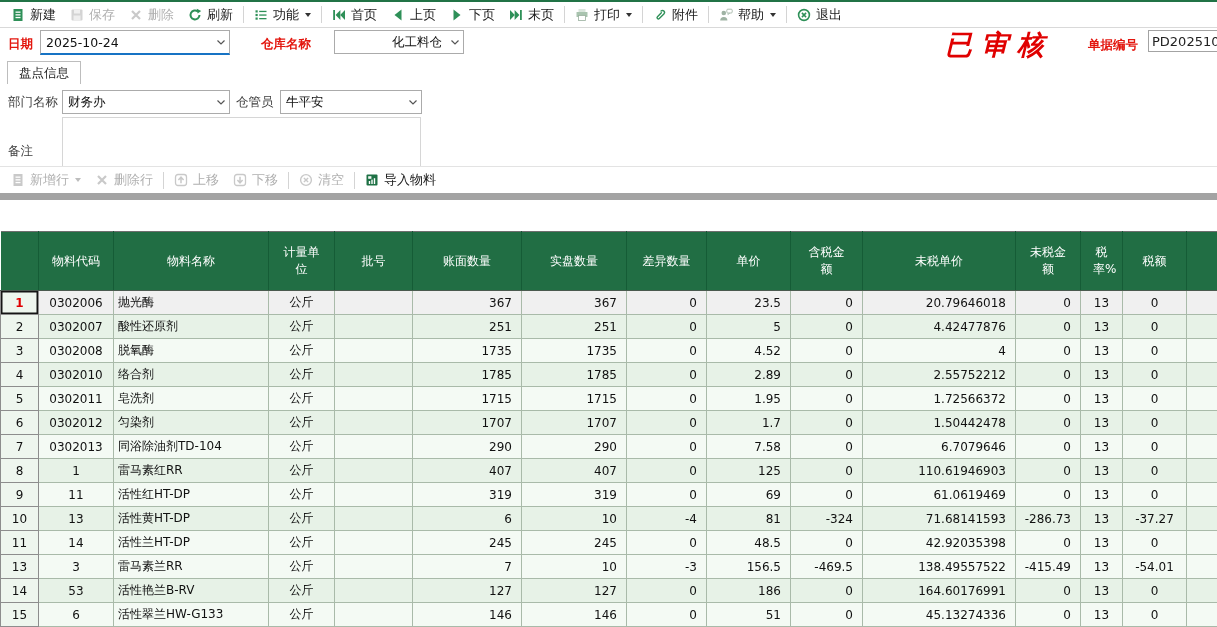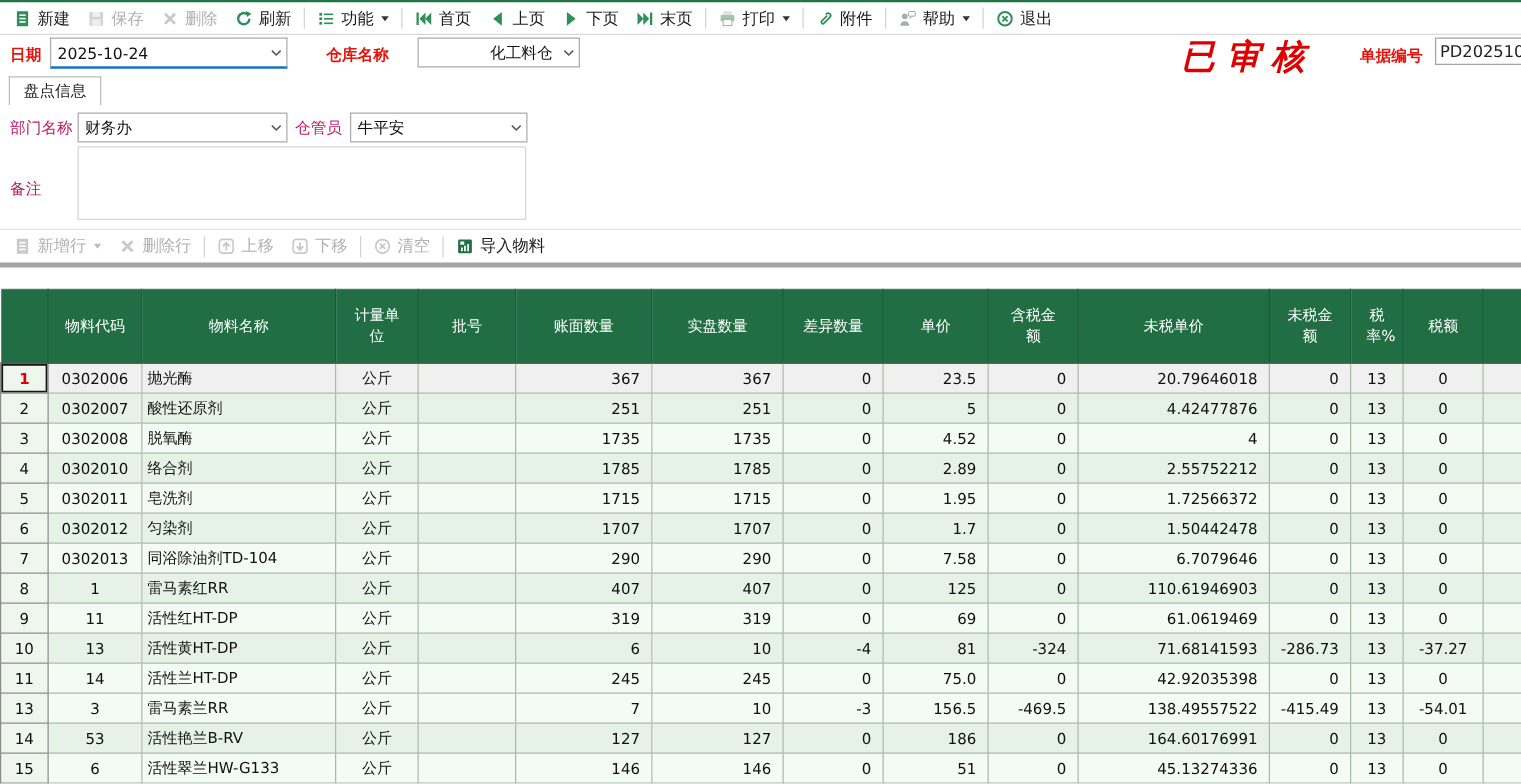--- a/index.html
+++ b/index.html
@@ -3,32 +3,32 @@
 <meta charset="utf-8">
 <style>
   html,body{margin:0;padding:0;background:#fff;}
   #app{position:relative;width:1217px;height:627px;background:#fff;overflow:hidden;
        font-family:"DejaVu Sans","Liberation Sans",sans-serif;font-size:12px;color:#1a1a1a;}
   .topline{position:absolute;top:0;left:0;width:100%;height:2px;background:#217346;}
 
   
   .toolbar{position:absolute;left:0;display:flex;align-items:center;background:#fff;padding-left:4px;}
   .tb-main{top:2px;width:1213px;height:25px;border-bottom:1px solid #d9d9d9;}
-  .tb-rows{top:183px;width:1213px;height:26px;border-top:1px solid #e3e3e3;border-bottom:4px solid #a3a3a3;font-family:Liberation Mono, monospace;}
+  .tb-rows{top:166px;width:1213px;height:26px;border-top:1px solid #e3e3e3;border-bottom:7px solid #a3a3a3;font-family:Liberation Mono, monospace;}
   .tbtn{display:flex;align-items:center;gap:5px;height:23px;padding:0 7px;font-size:13px;color:#1a1a1a;cursor:default;white-space:nowrap;}
   .tbtn.disabled{color:#b0b0b0;}
   .tsep{width:1px;height:17px;background:#d4d4d4;margin:0 3px;}
   .icon{display:inline-flex;width:14px;height:14px;}
   .caret{width:0;height:0;border-left:3.5px solid transparent;border-right:3.5px solid transparent;border-top:4px solid #333;margin-left:1px;}
   .caret.dis{border-top-color:#bdbdbd;}
 
   
   .fieldrow{position:absolute;top:27px;left:0;width:1217px;height:31px;}
   .rlabel{position:absolute;color:#e3160e;font-weight:bold;font-size:12.5px;}
-  .blabel{position:absolute;color:#be185d;font-size:12.5px;}
+  .blabel{position:absolute;color:#404040;font-size:12.5px;}
   .combo{position:absolute;height:22px;background:#fff;border:1px solid #ababab;display:flex;align-items:center;}
   .combo .val{flex:1;padding:0 5px;font-size:12.5px;color:#111;overflow:hidden;white-space:nowrap;}
   .combo .val.right{text-align:right;}
   .combo .chev{width:16px;display:flex;justify-content:center;align-items:center;}
   .combo.focus{border-bottom:2px solid #1673c4;}
   .audit{position:absolute;left:945px;top:27px;color:#e00000;font-family:"DejaVu Serif","Liberation Serif",serif;
          font-weight:bold;font-style:italic;font-size:27px;letter-spacing:9px;}
   .docno-input{position:absolute;left:1148px;top:30px;width:66px;height:20px;border:1px solid #a3a3a3;
          font-family:inherit;font-size:13px;color:#222;padding:0 3px;}
 
@@ -532,21 +532,21 @@
           </tr>
           <tr class="odd">
             <td class="rn ac">11</td>
             <td class="ac">14</td>
             <td class="al">活性兰HT-DP</td>
             <td class="ac">公斤</td>
             <td class="ac"></td>
             <td class="ar">245</td>
             <td class="ar">245</td>
             <td class="ar">0</td>
-            <td class="ar">75.0</td>
+            <td class="ar">48.5</td>
             <td class="ar">0</td>
             <td class="ar">42.92035398</td>
             <td class="ar">0</td>
             <td class="ac">13</td>
             <td class="ac">0</td>
             <td class="ac"></td>
           </tr>
           <tr class="odd">
             <td class="rn ac">13</td>
             <td class="ac">3</td>

